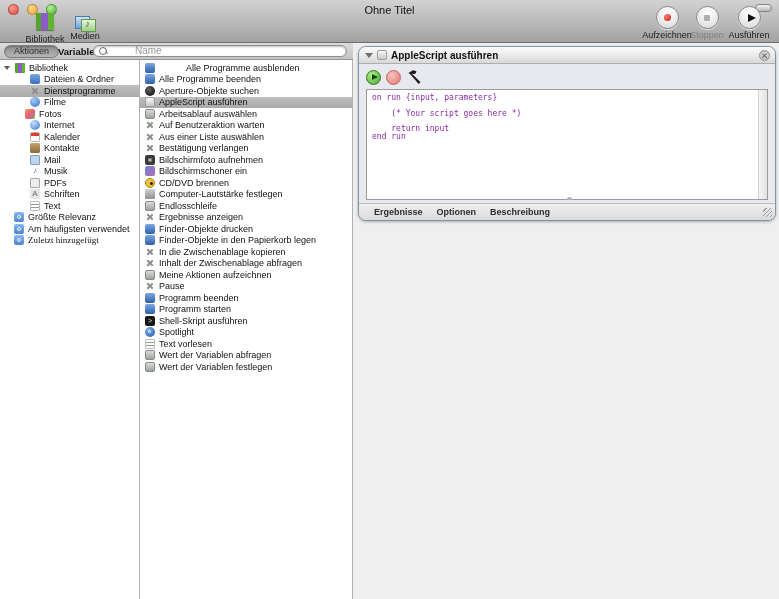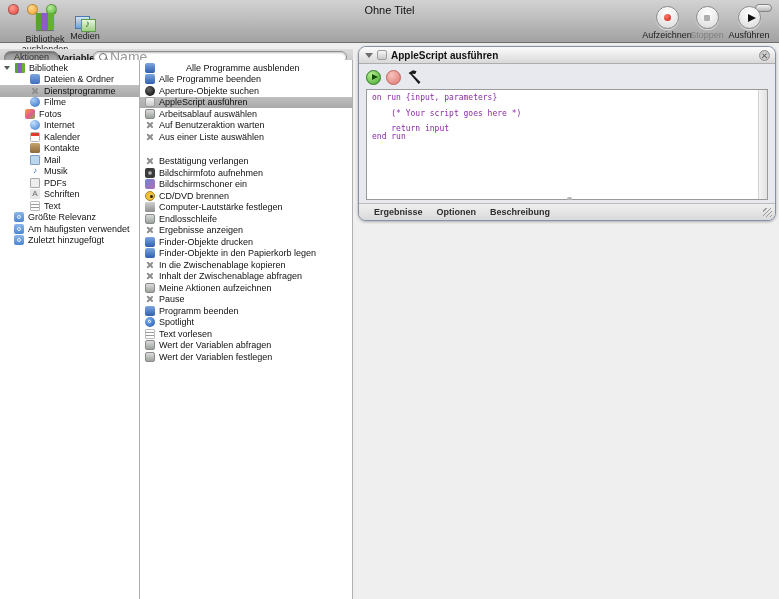--- a/index.html
+++ b/index.html
@@ -36,33 +36,33 @@
   .round-btn{width:23px;height:23px;margin:0 auto;border-radius:50%;position:relative;box-sizing:border-box;
              background:radial-gradient(circle at 50% 30%,#ffffff,#d8d8d8);border:1px solid #8a8a8a;
              box-shadow:0 1px 1px rgba(255,255,255,.6),inset 0 1px 1px rgba(255,255,255,.9);}
   .round-btn .dot{position:absolute;left:7px;top:7px;width:7px;height:7px;border-radius:50%;
                   background:radial-gradient(circle at 35% 30%,#ff7b6d,#c81e12);}
   .round-btn .square{position:absolute;left:7.5px;top:7.5px;width:6px;height:6px;background:#aeaeae;border-radius:1px;}
   .round-btn .play{position:absolute;left:9px;top:6.5px;width:0;height:0;
                    border-left:8px solid #111;border-top:4.5px solid transparent;border-bottom:4.5px solid transparent;}
 
   
-  .filterbar{position:absolute;top:49px;left:0;width:353px;height:16px;
+  .filterbar{position:absolute;top:43px;left:0;width:353px;height:16px;
              background:linear-gradient(#dcdcdc,#c3c3c3);border-bottom:1px solid #979797;}
   .seg-cap{position:absolute;left:4px;top:2px;height:11px;line-height:11px;padding:0 9px;border-radius:7px;
            background:linear-gradient(#8f8f8f,#b6b6b6);border:1px solid #7c7c7c;
            font-size:9px;color:#2f2f2f;box-shadow:inset 0 1px 2px rgba(0,0,0,.25);}
   .seg-plain{position:absolute;left:58px;top:2px;height:13px;line-height:13px;
              font-size:9.5px;font-weight:bold;color:#111;}
   .searchbox{position:absolute;left:93px;top:1.5px;width:254px;height:12px;border-radius:7px;
              background:#fff;border:1px solid #8f8f8f;box-shadow:inset 0 1px 2px rgba(0,0,0,.25);
              display:flex;align-items:center;box-sizing:border-box;padding-left:5px;gap:3px;}
   .mag{width:6px;height:6px;border:1.3px solid #6d6d6d;border-radius:50%;position:relative;flex:0 0 auto;}
   .mag::after{content:"";position:absolute;left:4.5px;top:4.5px;width:3px;height:1.3px;background:#6d6d6d;transform:rotate(45deg);}
-  .search-ph{font-size:14px;color:#9a9a9a;}
+  .search-ph{font-size:10px;color:#9a9a9a;margin-left:25px;}
 
   
   .sidebar{position:absolute;top:60px;left:0;width:140px;bottom:0;background:#fff;
            border-right:1px solid #b0b0b0;box-sizing:border-box;padding-top:2px;overflow:hidden;}
   .actionlist{position:absolute;top:60px;left:140px;width:213px;bottom:0;background:#fff;
               border-right:1px solid #b0b0b0;box-sizing:border-box;padding-top:2px;overflow:hidden;}
   .row{height:11.5px;display:flex;align-items:center;gap:4px;font-size:9px;color:#111;white-space:nowrap;}
   .row.sel{background:linear-gradient(#bfbfbf,#a9a9a9);}
   .disc{width:0;height:0;border-top:4px solid #5a5a5a;border-left:3.5px solid transparent;
         border-right:3.5px solid transparent;flex:0 0 auto;margin-right:1px;}
@@ -250,21 +250,21 @@
         <span>Text</span>
       </div>
       <div class="row" style="padding-left: 14px;">
         <span class="ic ic-smart"></span>
         <span>Größte Relevanz</span>
       </div>
       <div class="row" style="padding-left: 14px;">
         <span class="ic ic-smart"></span>
         <span>Am häufigsten verwendet</span>
       </div>
-      <div class="row" style="padding-left: 14px;">
+      <div class="row" style="padding-left: 14px; font-family: Liberation Serif, serif;">
         <span class="ic ic-smart"></span>
         <span>Zuletzt hinzugefügt</span>
       </div>
     </div>
 
   <div class="actionlist" id="actionlist">
       <div class="row" style="padding-left: 5px; gap: 31px;">
         <span class="ic ic-app"></span>
         <span>Alle Programme ausblenden</span>
       </div>
@@ -285,21 +285,21 @@
         <span>Arbeitsablauf auswählen</span>
       </div>
       <div class="row" style="padding-left: 5px;">
         <span class="ic ic-x"></span>
         <span>Auf Benutzeraktion warten</span>
       </div>
       <div class="row" style="padding-left: 5px;">
         <span class="ic ic-x"></span>
         <span>Aus einer Liste auswählen</span>
       </div>
-      <div class="row" style="padding-left: 5px; margin-top: 13px;">
+      <div class="row" style="padding-left: 5px;">
         <span class="ic ic-x"></span>
         <span>Bestätigung verlangen</span>
       </div>
       <div class="row" style="padding-left: 5px;">
         <span class="ic ic-camera"></span>
         <span>Bildschirmfoto aufnehmen</span>
       </div>
       <div class="row" style="padding-left: 5px;">
         <span class="ic ic-screensaver"></span>
         <span>Bildschirmschoner ein</span>
@@ -340,20 +340,28 @@
         <span class="ic ic-robot"></span>
         <span>Meine Aktionen aufzeichnen</span>
       </div>
       <div class="row" style="padding-left: 5px;">
         <span class="ic ic-x"></span>
         <span>Pause</span>
       </div>
       <div class="row" style="padding-left: 5px;">
         <span class="ic ic-app"></span>
         <span>Programm beenden</span>
+      </div>
+      <div class="row" style="padding-left: 5px;">
+        <span class="ic ic-app"></span>
+        <span>Programm starten</span>
+      </div>
+      <div class="row" style="padding-left: 5px;">
+        <span class="ic ic-shell">&gt;</span>
+        <span>Shell-Skript ausführen</span>
       </div>
       <div class="row" style="padding-left: 5px;">
         <span class="ic ic-spotlight"></span>
         <span>Spotlight</span>
       </div>
       <div class="row" style="padding-left: 5px;">
         <span class="ic ic-text"></span>
         <span>Text vorlesen</span>
       </div>
       <div class="row" style="padding-left: 5px;">

